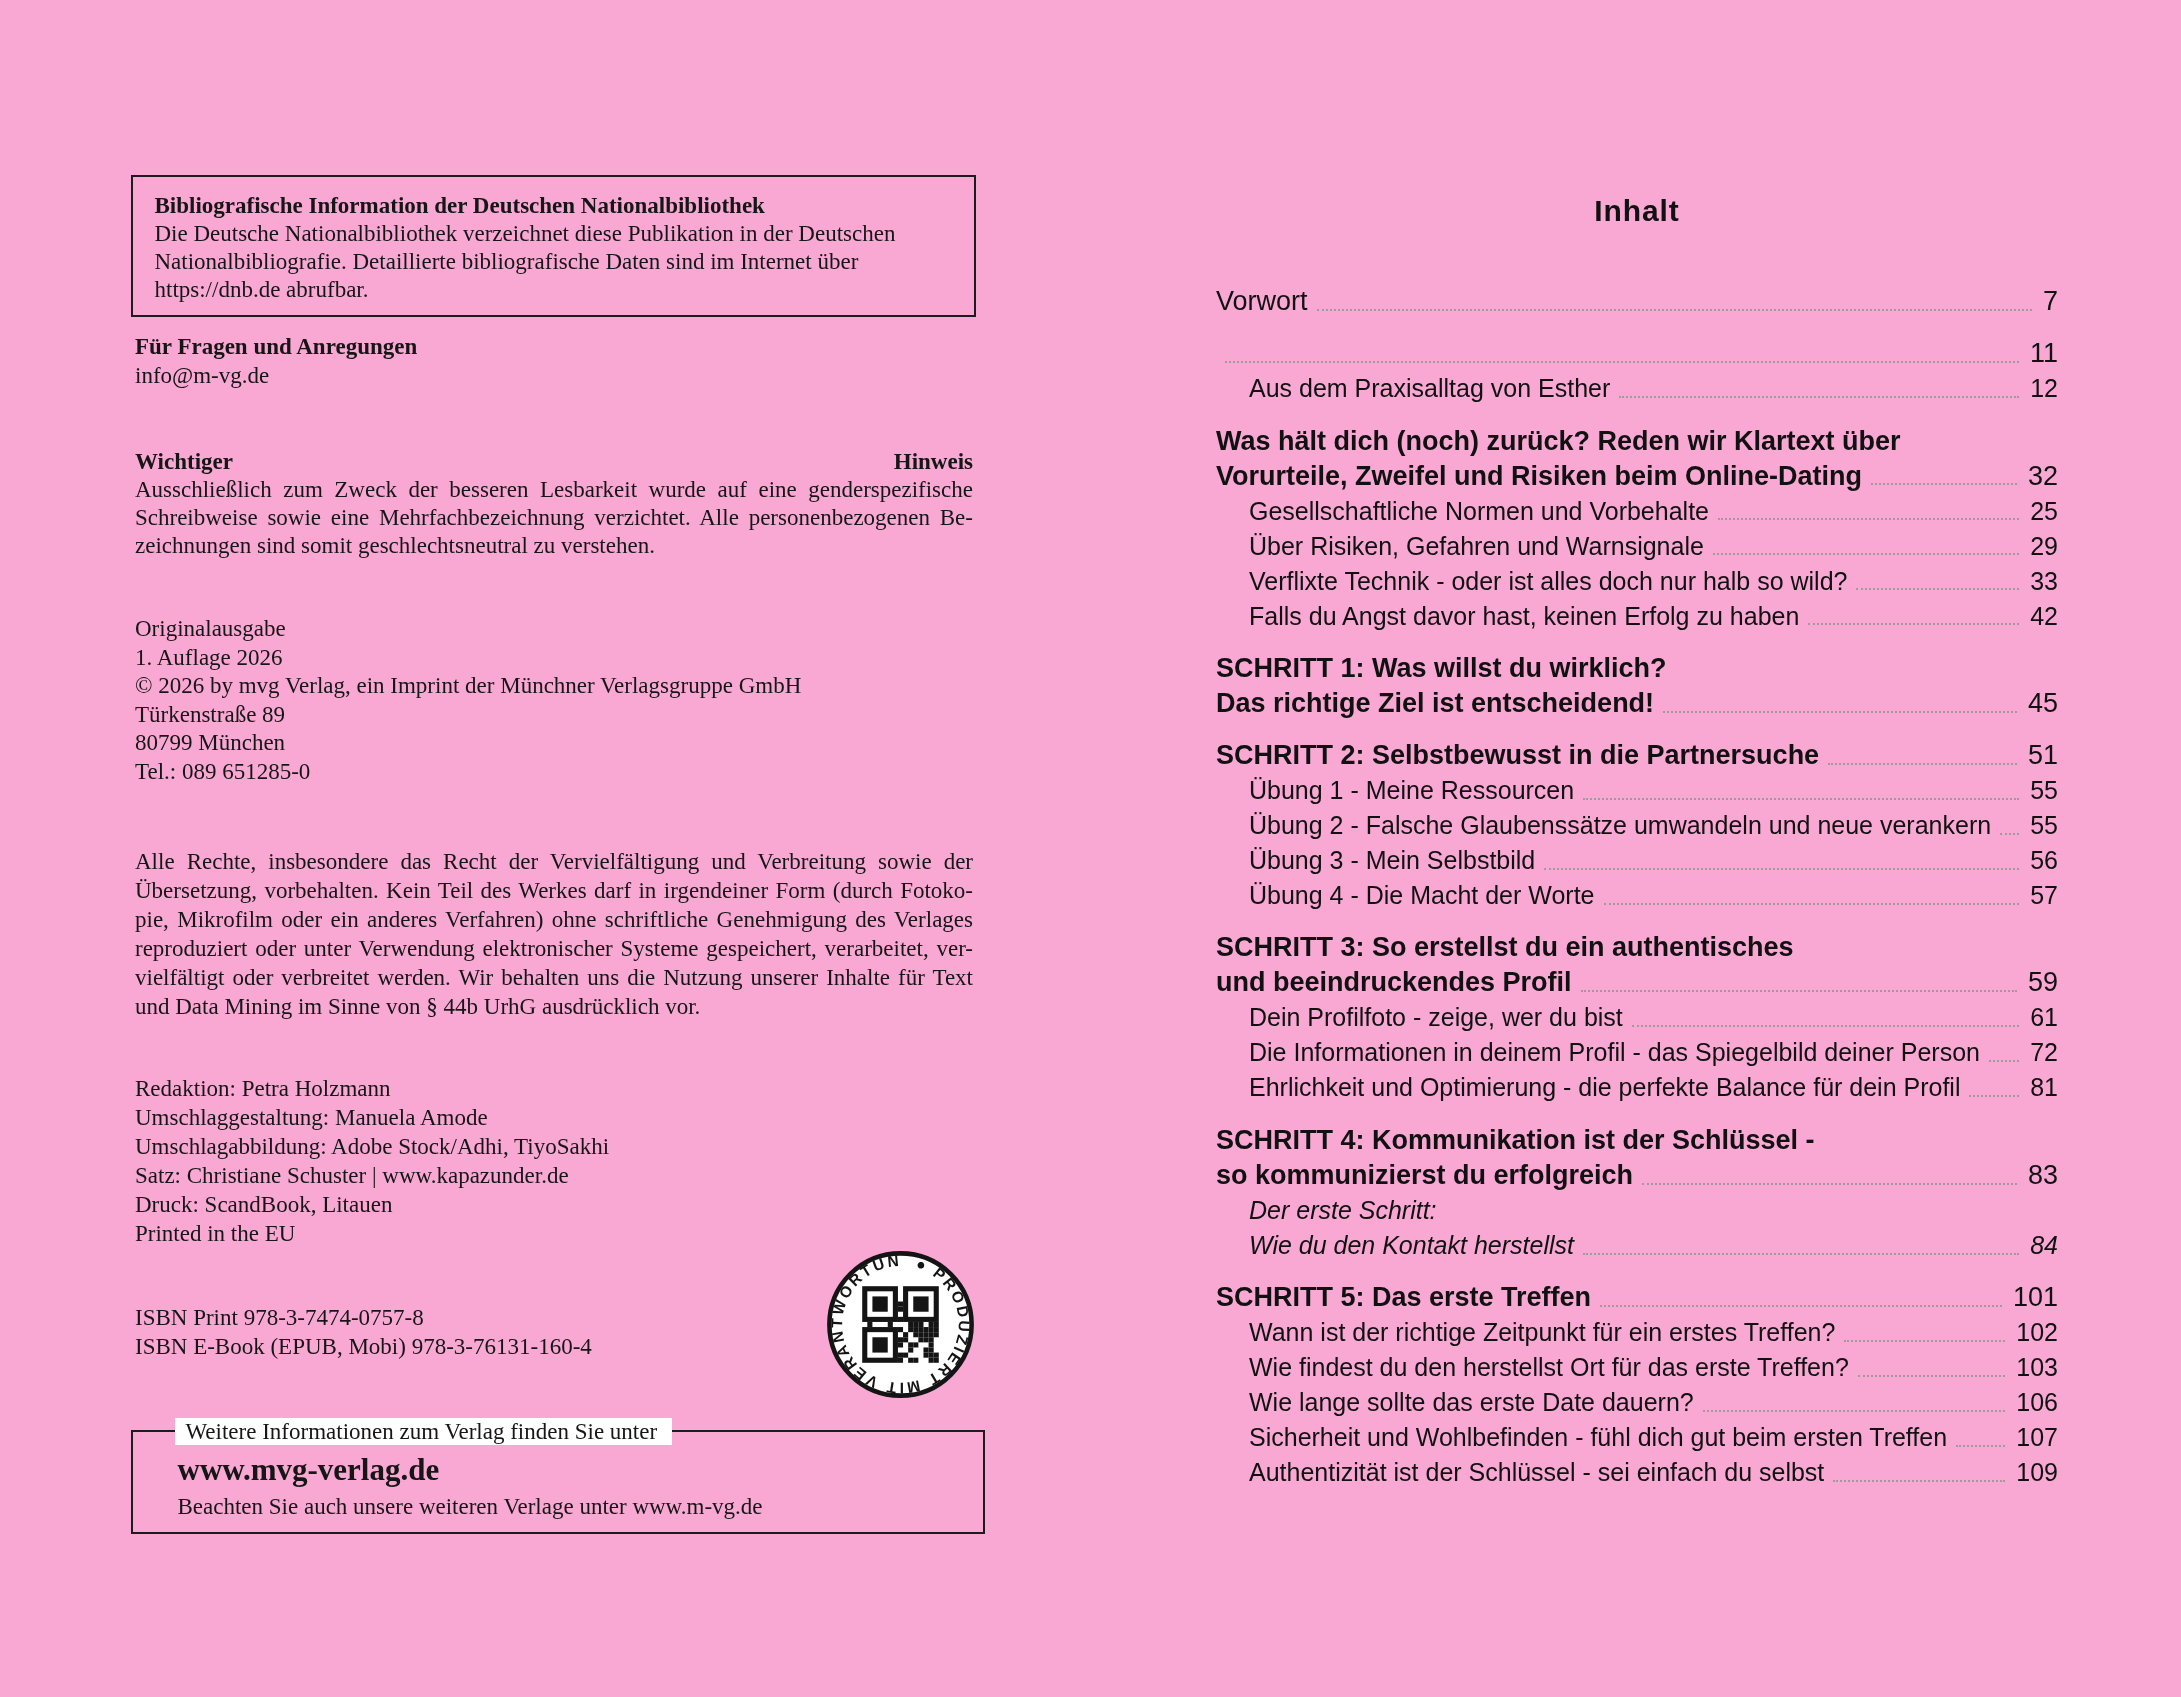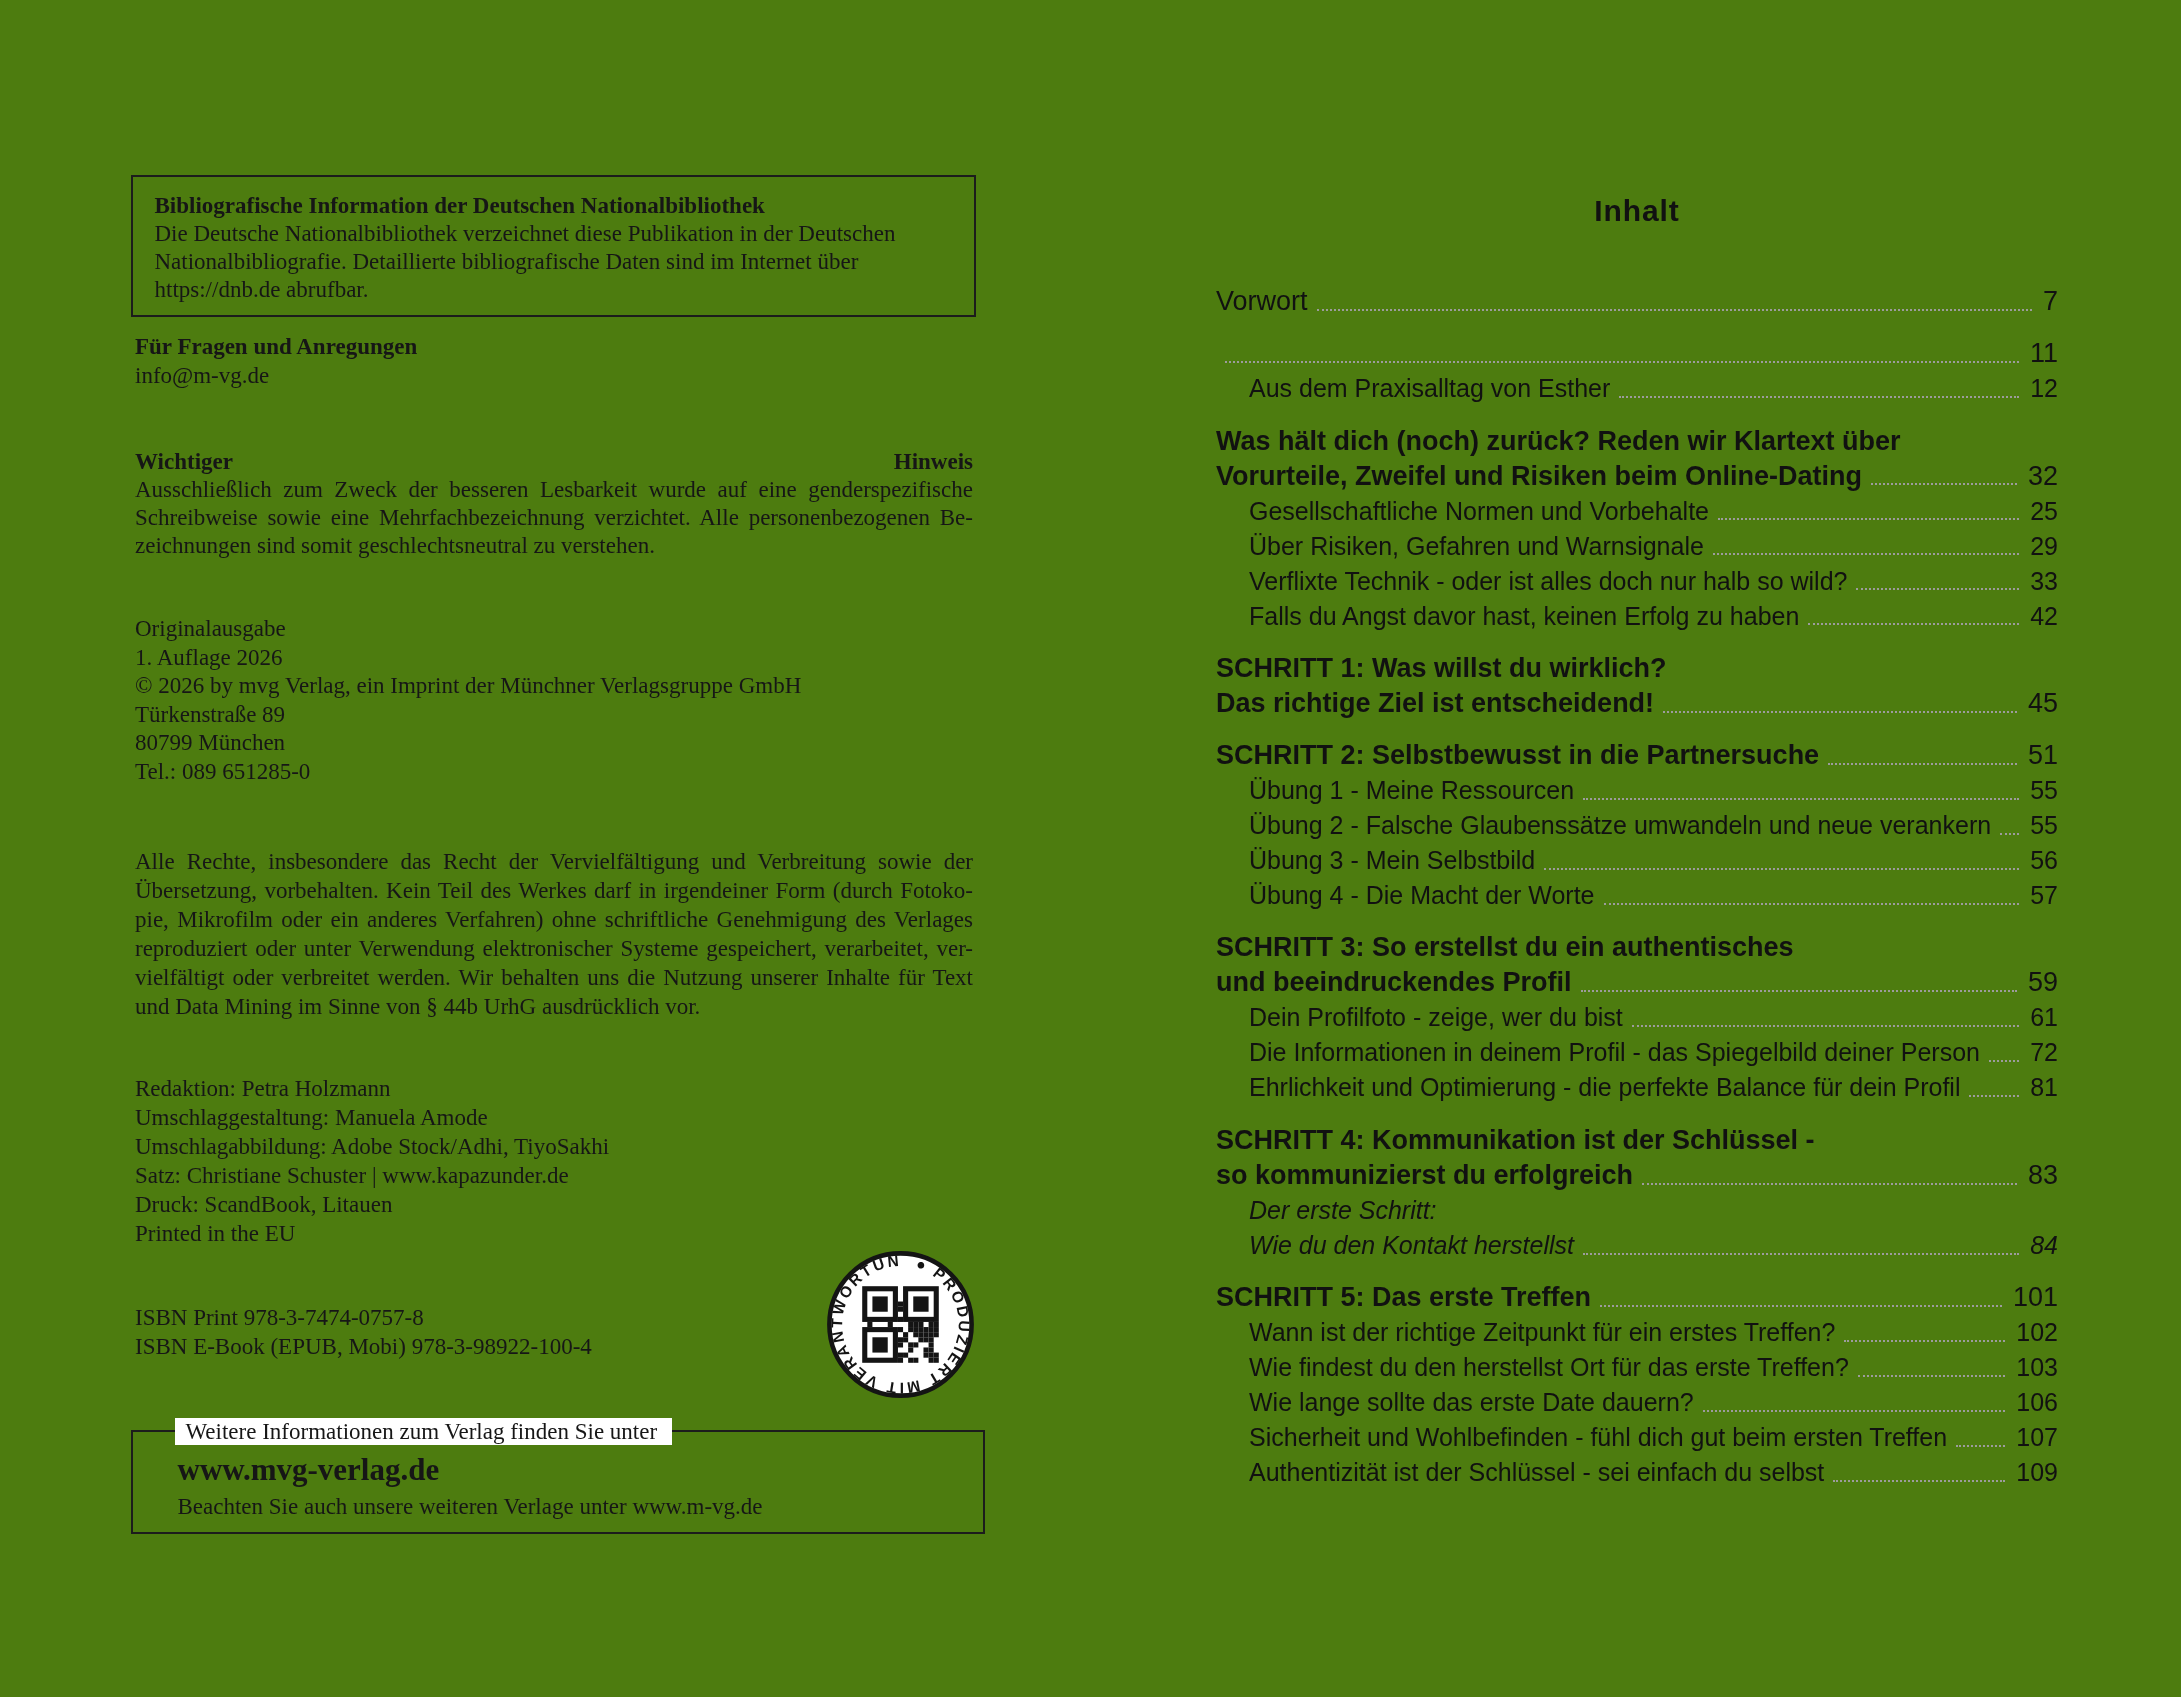--- a/index.html
+++ b/index.html
@@ -1,16 +1,16 @@
 <!DOCTYPE html>
 <html lang="de" style="font-size:14.5px"><head>
 <meta charset="utf-8">
 <style>
   html,body{margin:0;padding:0;background:#ffffff;}
-  .canvas{position:relative;width:2182px;height:1697px;background:#4d7c0f;overflow:hidden;color:#141414;}
+  .canvas{position:relative;width:2182px;height:1697px;background:#f9a8d4;overflow:hidden;color:#141414;}
 
   
   .page-left{position:absolute;left:135px;top:0;width:840px;height:1697px;
              font-family:"Liberation Serif",serif;font-size:23px;line-height:29px;color:#161616;}
   .page-left .bold{font-weight:700;}
   .nowrap{white-space:nowrap;}
   .jst div:not(:last-child){text-align:justify;text-align-last:justify;}
 
   .bib-box{position:absolute;top:175px;left:-4.5px;width:845px;box-sizing:border-box;
            border:2.7px solid #1c1c1c;padding:14.5px 18px 11px 22px;line-height:28px;}
@@ -103,21 +103,21 @@
         <div class="nowrap">Redaktion: Petra Holzmann</div>
         <div class="nowrap">Umschlaggestaltung: Manuela Amode</div>
         <div class="nowrap">Umschlagabbildung: Adobe Stock/Adhi, TiyoSakhi</div>
         <div class="nowrap">Satz: Christiane Schuster | www.kapazunder.de</div>
         <div class="nowrap">Druck: ScandBook, Litauen</div>
         <div class="nowrap">Printed in the EU</div>
       </div>
 
     <div class="isbn">
         <div class="nowrap">ISBN Print 978-3-7474-0757-8</div>
-        <div class="nowrap">ISBN E-Book (EPUB, Mobi) 978-3-98922-100-4</div>
+        <div class="nowrap">ISBN E-Book (EPUB, Mobi) 978-3-76131-160-4</div>
       </div>
 
     <div class="stamp">
       <svg width="155" height="155" viewBox="0 0 170 170" xmlns="http://www.w3.org/2000/svg" style="font-size:25px">
         <circle cx="85" cy="85" r="78" fill="#ffffff" stroke="#141414" stroke-width="5"></circle>
         <defs>
             <path id="ring" d="M85,21 a64,64 0 1,1 -0.02,0" fill="none"></path>
           </defs>
         <text font-family="Liberation Sans, sans-serif" font-size="17" font-weight="700" letter-spacing="2.6" fill="#141414">
           <textPath href="#ring" startOffset="16">● PRODUZIERT MIT VERANTWORTUNG</textPath>

